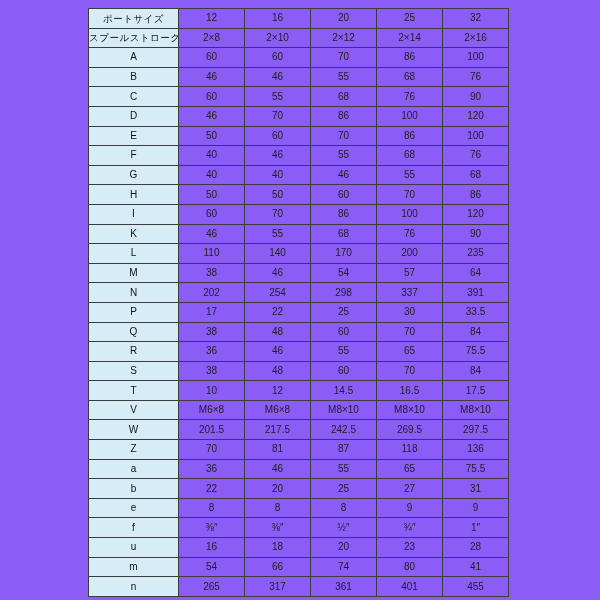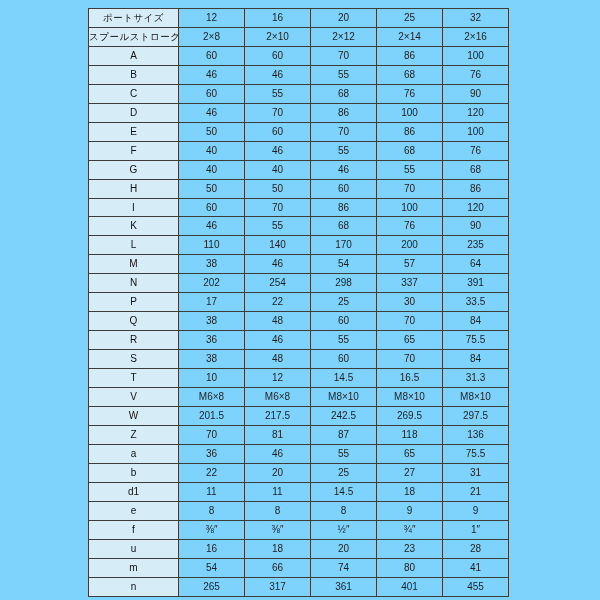--- a/index.html
+++ b/index.html
@@ -7,21 +7,21 @@
     padding: 0;
     width: 600px;
     height: 600px;
     background: #ffffff;
     font-family: "Liberation Sans", "DejaVu Sans", sans-serif;
   }
   .page {
     position: relative;
     width: 600px;
     height: 600px;
-    background: #7dd3fc;
+    background: #8b5cf6;
   }
   table.dim-table {
     position: absolute;
     left: 88px;
     top: 8px;
     width: 420px;
     height: 589px;
     border-collapse: collapse;
     table-layout: fixed;
   }
@@ -212,21 +212,21 @@
           <td>60</td>
           <td>70</td>
           <td>84</td>
         </tr>
         <tr>
           <td class="label">T</td>
           <td>10</td>
           <td>12</td>
           <td>14.5</td>
           <td>16.5</td>
-          <td>31.3</td>
+          <td>17.5</td>
         </tr>
         <tr>
           <td class="label">V</td>
           <td>M6×8</td>
           <td>M6×8</td>
           <td>M8×10</td>
           <td>M8×10</td>
           <td>M8×10</td>
         </tr>
         <tr>
@@ -255,28 +255,20 @@
         </tr>
         <tr>
           <td class="label">b</td>
           <td>22</td>
           <td>20</td>
           <td>25</td>
           <td>27</td>
           <td>31</td>
         </tr>
         <tr>
-          <td class="label">d1</td>
-          <td>11</td>
-          <td>11</td>
-          <td>14.5</td>
-          <td>18</td>
-          <td>21</td>
-        </tr>
-        <tr>
           <td class="label">e</td>
           <td>8</td>
           <td>8</td>
           <td>8</td>
           <td>9</td>
           <td>9</td>
         </tr>
         <tr>
           <td class="label">f</td>
           <td>⅜″</td>

